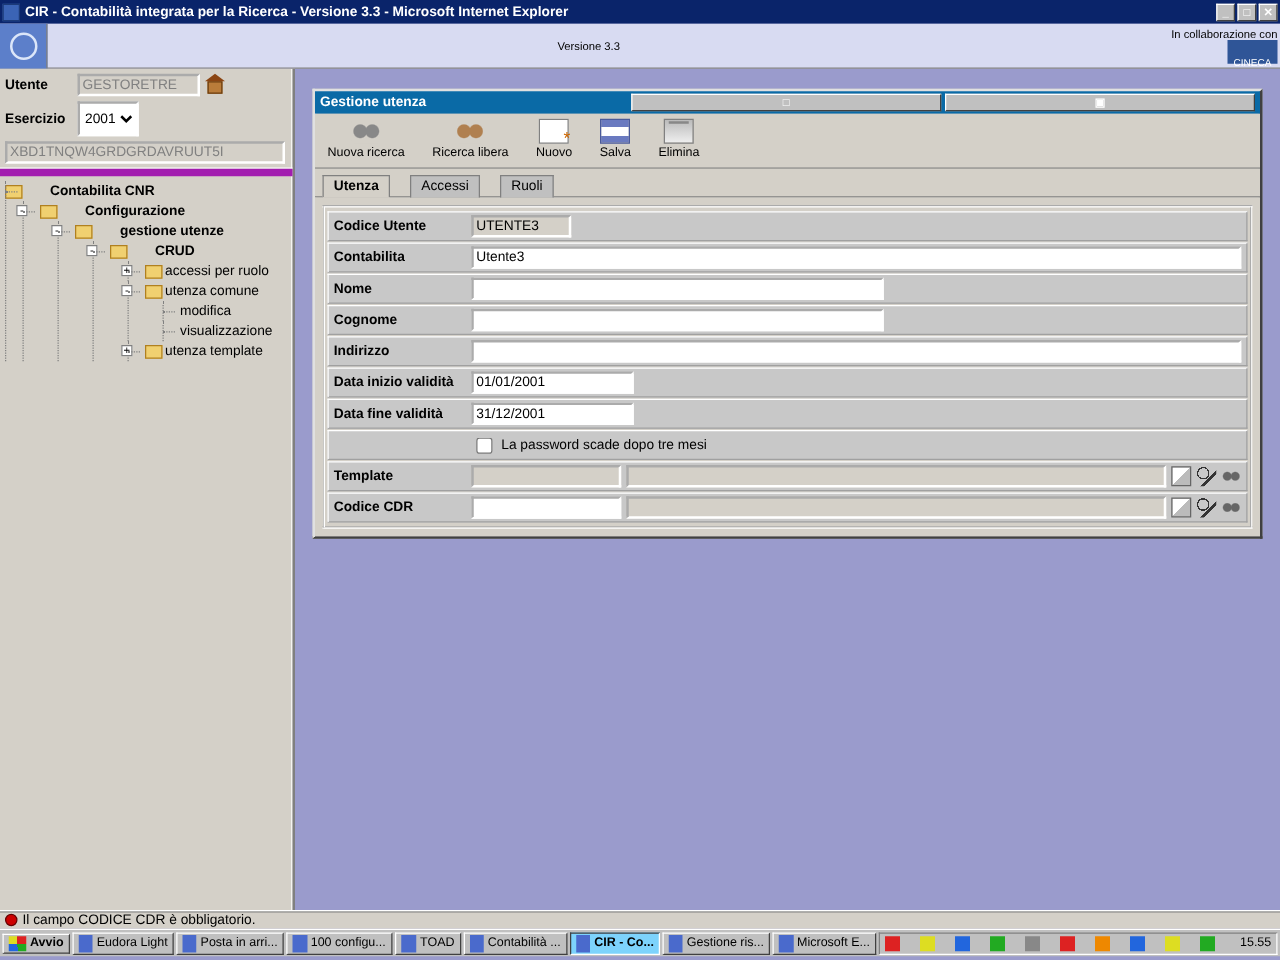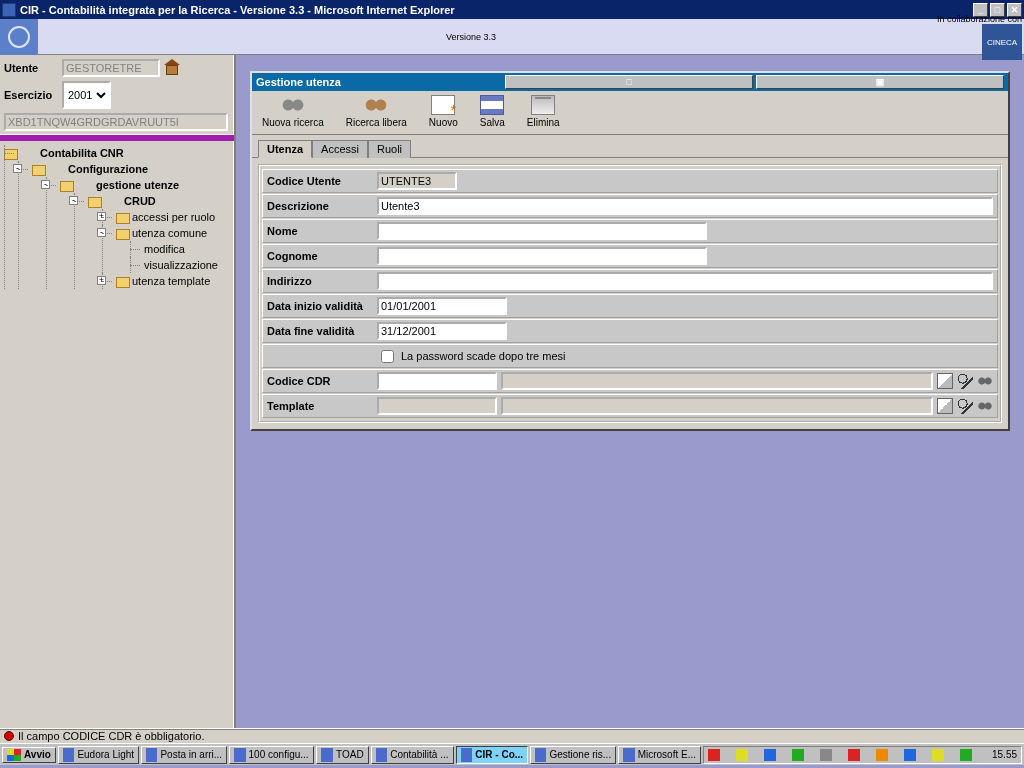--- a/index.html
+++ b/index.html
@@ -13,21 +13,21 @@
   .titlebar .tb-btns { display: flex; gap: 2px; }
   .tb-btn { width: 15px; height: 14px; background: #c0c0c0; border: 1px solid #fff; border-right-color: #404040; border-bottom-color: #404040; display:flex; align-items:center; justify-content:center; font-size:9px; font-family: Arial; cursor:pointer; }
 
   
   .app-banner { height: 36px; background: #d8dbf2; border-bottom: 1px solid #808080; display: flex; align-items: center; }
   .app-logo { width: 38px; height: 36px; background: #5c7fca; display:flex; align-items:center; justify-content:center; border-right: 1px solid #808080; }
   .app-logo .sw { width:22px; height:22px; border:2px solid #dbe6f9; border-radius:50%; }
   .app-banner .center { flex:1; text-align:center; font-weight:bold; color:#000; }
   .app-banner .center .sub { font-weight:normal; font-size:9px; }
   .app-banner .right { width: 120px; text-align:right; font-size:9px; padding-right:2px; }
-  .cineca-badge { display:inline-block; width:40px; height:36px; background:#2f5597; color:#fff; font-size:8px; text-align:center; line-height:10px; padding-top:14px; vertical-align:top; }
+  .cineca-badge { display:inline-block; width:40px; height:19px; background:#2f5597; color:#fff; font-size:8px; text-align:center; line-height:10px; padding-top:14px; vertical-align:top; }
 
   .content-row { display:flex; height: calc(768px - 19px - 36px - 18px - 22px); }
 
   
   .left-panel { width: 236px; background:#d4d0c8; border-right: 2px solid #808080; box-shadow: inset -1px 0 #fff; display:flex; flex-direction:column; }
   .lp-top { border-bottom: 6px solid #a21caf; box-shadow: inset 0 -1px #fff; padding: 4px; }
   .lp-row { display:flex; align-items:center; gap:4px; margin-bottom:4px; }
   .lp-row label { font-weight:bold; width: 54px; }
   .lp-field { height:18px; background:#d4d0c8; border:2px inset #fff; padding:0 2px; color:#808080; font-family: inherit; font-size:11px; }
   .home-icon { width:16px; height:14px; display:inline-block; position:relative; }
@@ -58,21 +58,21 @@
   .ico.binoc { background: radial-gradient(circle at 30% 50%, #888 0 5px, transparent 6px), radial-gradient(circle at 70% 50%, #888 0 5px, transparent 6px), #d4d0c8; border-radius:3px; }
   .ico.binoc2 { background: radial-gradient(circle at 30% 50%, #b08050 0 5px, transparent 6px), radial-gradient(circle at 70% 50%, #b08050 0 5px, transparent 6px), #d4d0c8; border-radius:3px; }
   .ico.new { border:1px solid #808080; background:#fff; position:relative; }
   .ico.new::after { content:"*"; color:#cc6600; position:absolute; right:-2px; bottom:-4px; font-size:14px; }
   .ico.save { border:1px solid #4a5a9a; background:linear-gradient(#6a7ac0 0 30%, #fff 30% 70%, #6a7ac0 70%); }
   .ico.del { border:1px solid #808080; background:linear-gradient(#bbb,#eee); position:relative; }
   .ico.del::before { content:""; position:absolute; left:3px; right:3px; top:1px; height:2px; background:#888; }
   .tb-item .lab { display:block; font-size:10px; }
 
   .tabs { display:flex; padding: 4px 6px 0; background:#d4d0c8; border-bottom:1px solid #808080; }
-  .tab { padding: 2px 8px; border:1px solid #808080; border-bottom:none; background:#c0c0c0; margin-right:0; position:relative; top:1px; cursor:pointer; }
+  .tab { padding: 2px 8px; border:1px solid #808080; border-bottom:none; background:#c0c0c0; margin-right:16px; position:relative; top:1px; cursor:pointer; }
   .tab.active { background:#d4d0c8; font-weight:bold; border-bottom:1px solid #d4d0c8; }
 
   .formwrap { padding:6px; background:#d4d0c8; }
   .form { border:2px groove #fff; padding:2px; }
   .frow { display:flex; align-items:center; border:1px solid #a0a0a0; border-top-color:#fff; border-left-color:#fff; margin:1px 0; background:#c8c8c8; min-height:24px; }
   .frow .flab { width:110px; font-weight:bold; padding:0 4px; }
   .frow .fval { flex:1; padding:1px 4px; display:flex; align-items:center; gap:4px; }
   input.fld { height:18px; border:2px inset #fff; background:#fff; font-family:inherit; font-size:11px; padding:0 2px; }
   input.fld.gray { background:#d4d0c8; color:#000; }
   .iconbtn { width:16px; height:16px; display:inline-block; cursor:pointer; }
@@ -206,21 +206,21 @@
       </div>
       <div class="formwrap">
         <div class="form">
           <div class="frow">
               <div class="flab">Codice Utente</div>
               <div class="fval">
                 <input class="fld gray" style="width: 80px;" readonly="" value="UTENTE3">
               </div>
             </div>
           <div class="frow">
-              <div class="flab">Descrizione</div>
+              <div class="flab">Contabilita</div>
               <div class="fval">
                 <input class="fld" style="width: 100%;" value="Utente3">
               </div>
             </div>
           <div class="frow">
               <div class="flab">Nome</div>
               <div class="fval">
                 <input class="fld" style="width: 330px;" value="">
               </div>
             </div>
@@ -249,33 +249,33 @@
               </div>
             </div>
           <div class="frow">
               <div class="flab"></div>
               <div class="fval">
                 <input type="checkbox" style=""> 
                 <span class="bold">La password scade dopo tre mesi</span>
               </div>
             </div>
           <div class="frow">
-              <div class="flab">Codice CDR</div>
-              <div class="fval">
-            <input class="fld" style="width: 120px;">
+              <div class="flab">Template</div>
+              <div class="fval">
+            <input class="fld gray" style="width: 120px;" readonly="">
             <input class="fld gray" style="flex: 1 1 0%;" readonly="">
             <span class="iconbtn copy"></span>
             <span class="iconbtn search"></span>
             <span class="iconbtn bino"></span>
           </div>
             </div>
           <div class="frow">
-              <div class="flab">Template</div>
-              <div class="fval">
-            <input class="fld gray" style="width: 120px;" readonly="">
+              <div class="flab">Codice CDR</div>
+              <div class="fval">
+            <input class="fld" style="width: 120px;">
             <input class="fld gray" style="flex: 1 1 0%;" readonly="">
             <span class="iconbtn copy"></span>
             <span class="iconbtn search"></span>
             <span class="iconbtn bino"></span>
           </div>
             </div>
         </div>
       </div>
     </div>
   </div>

